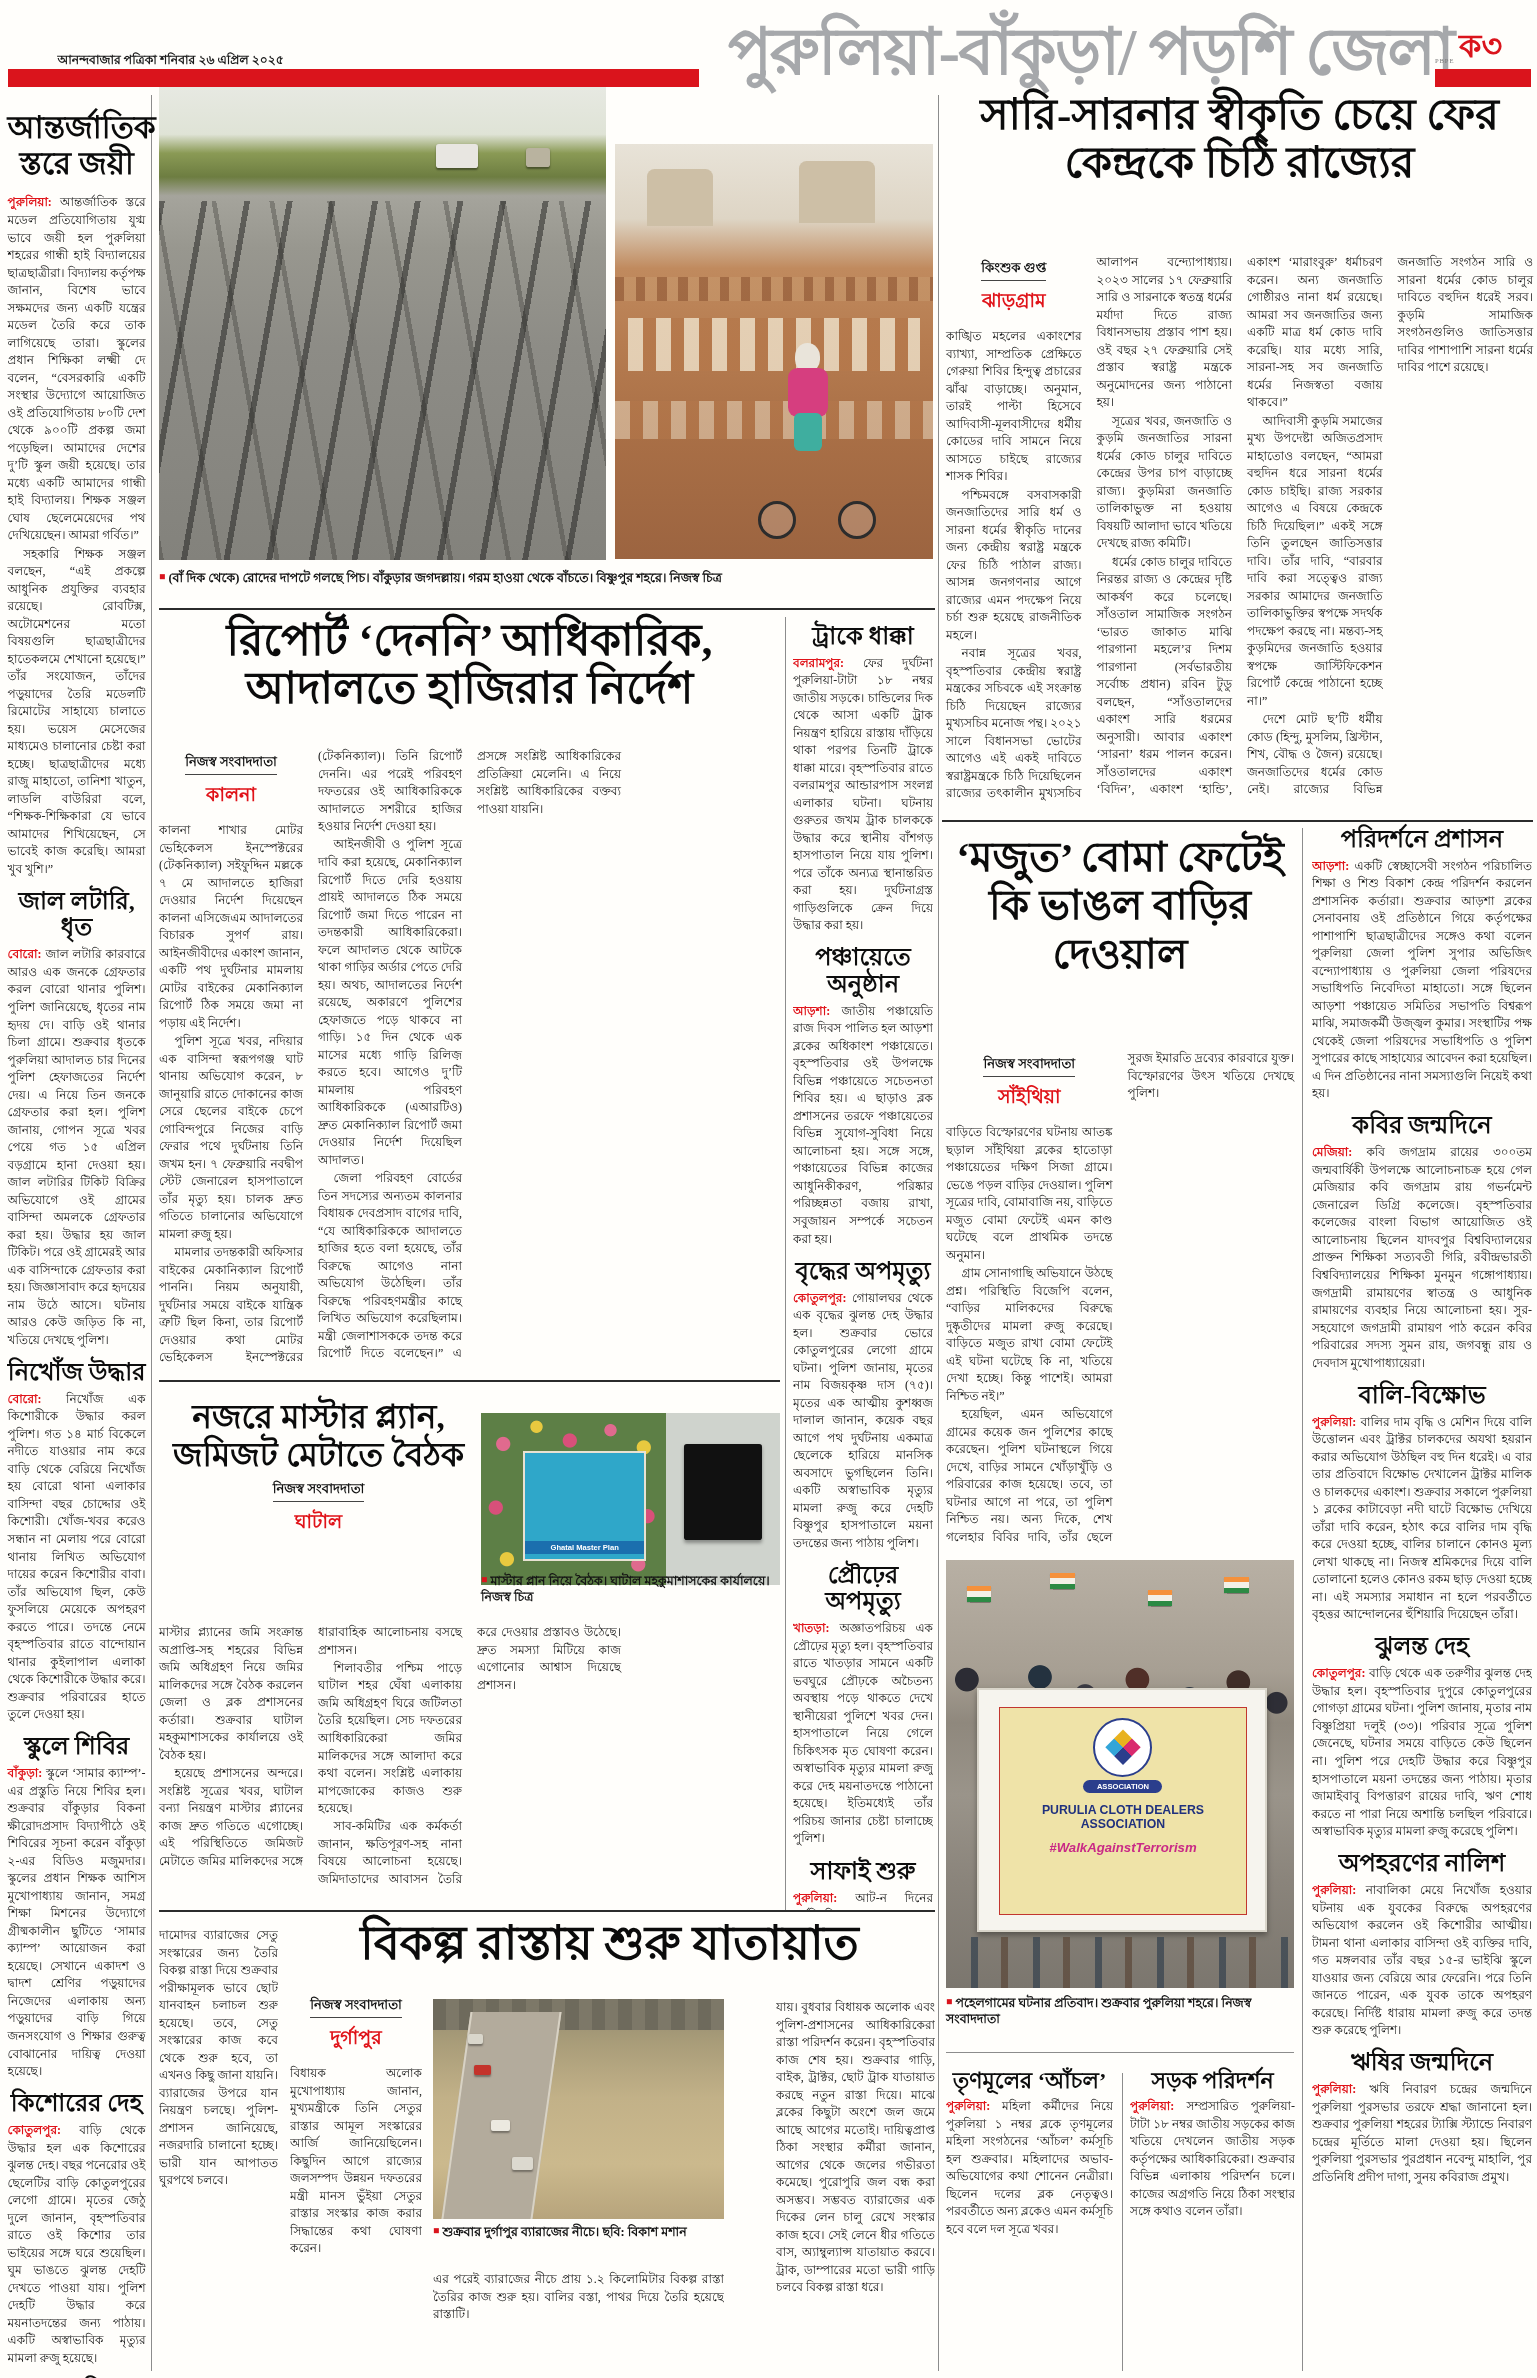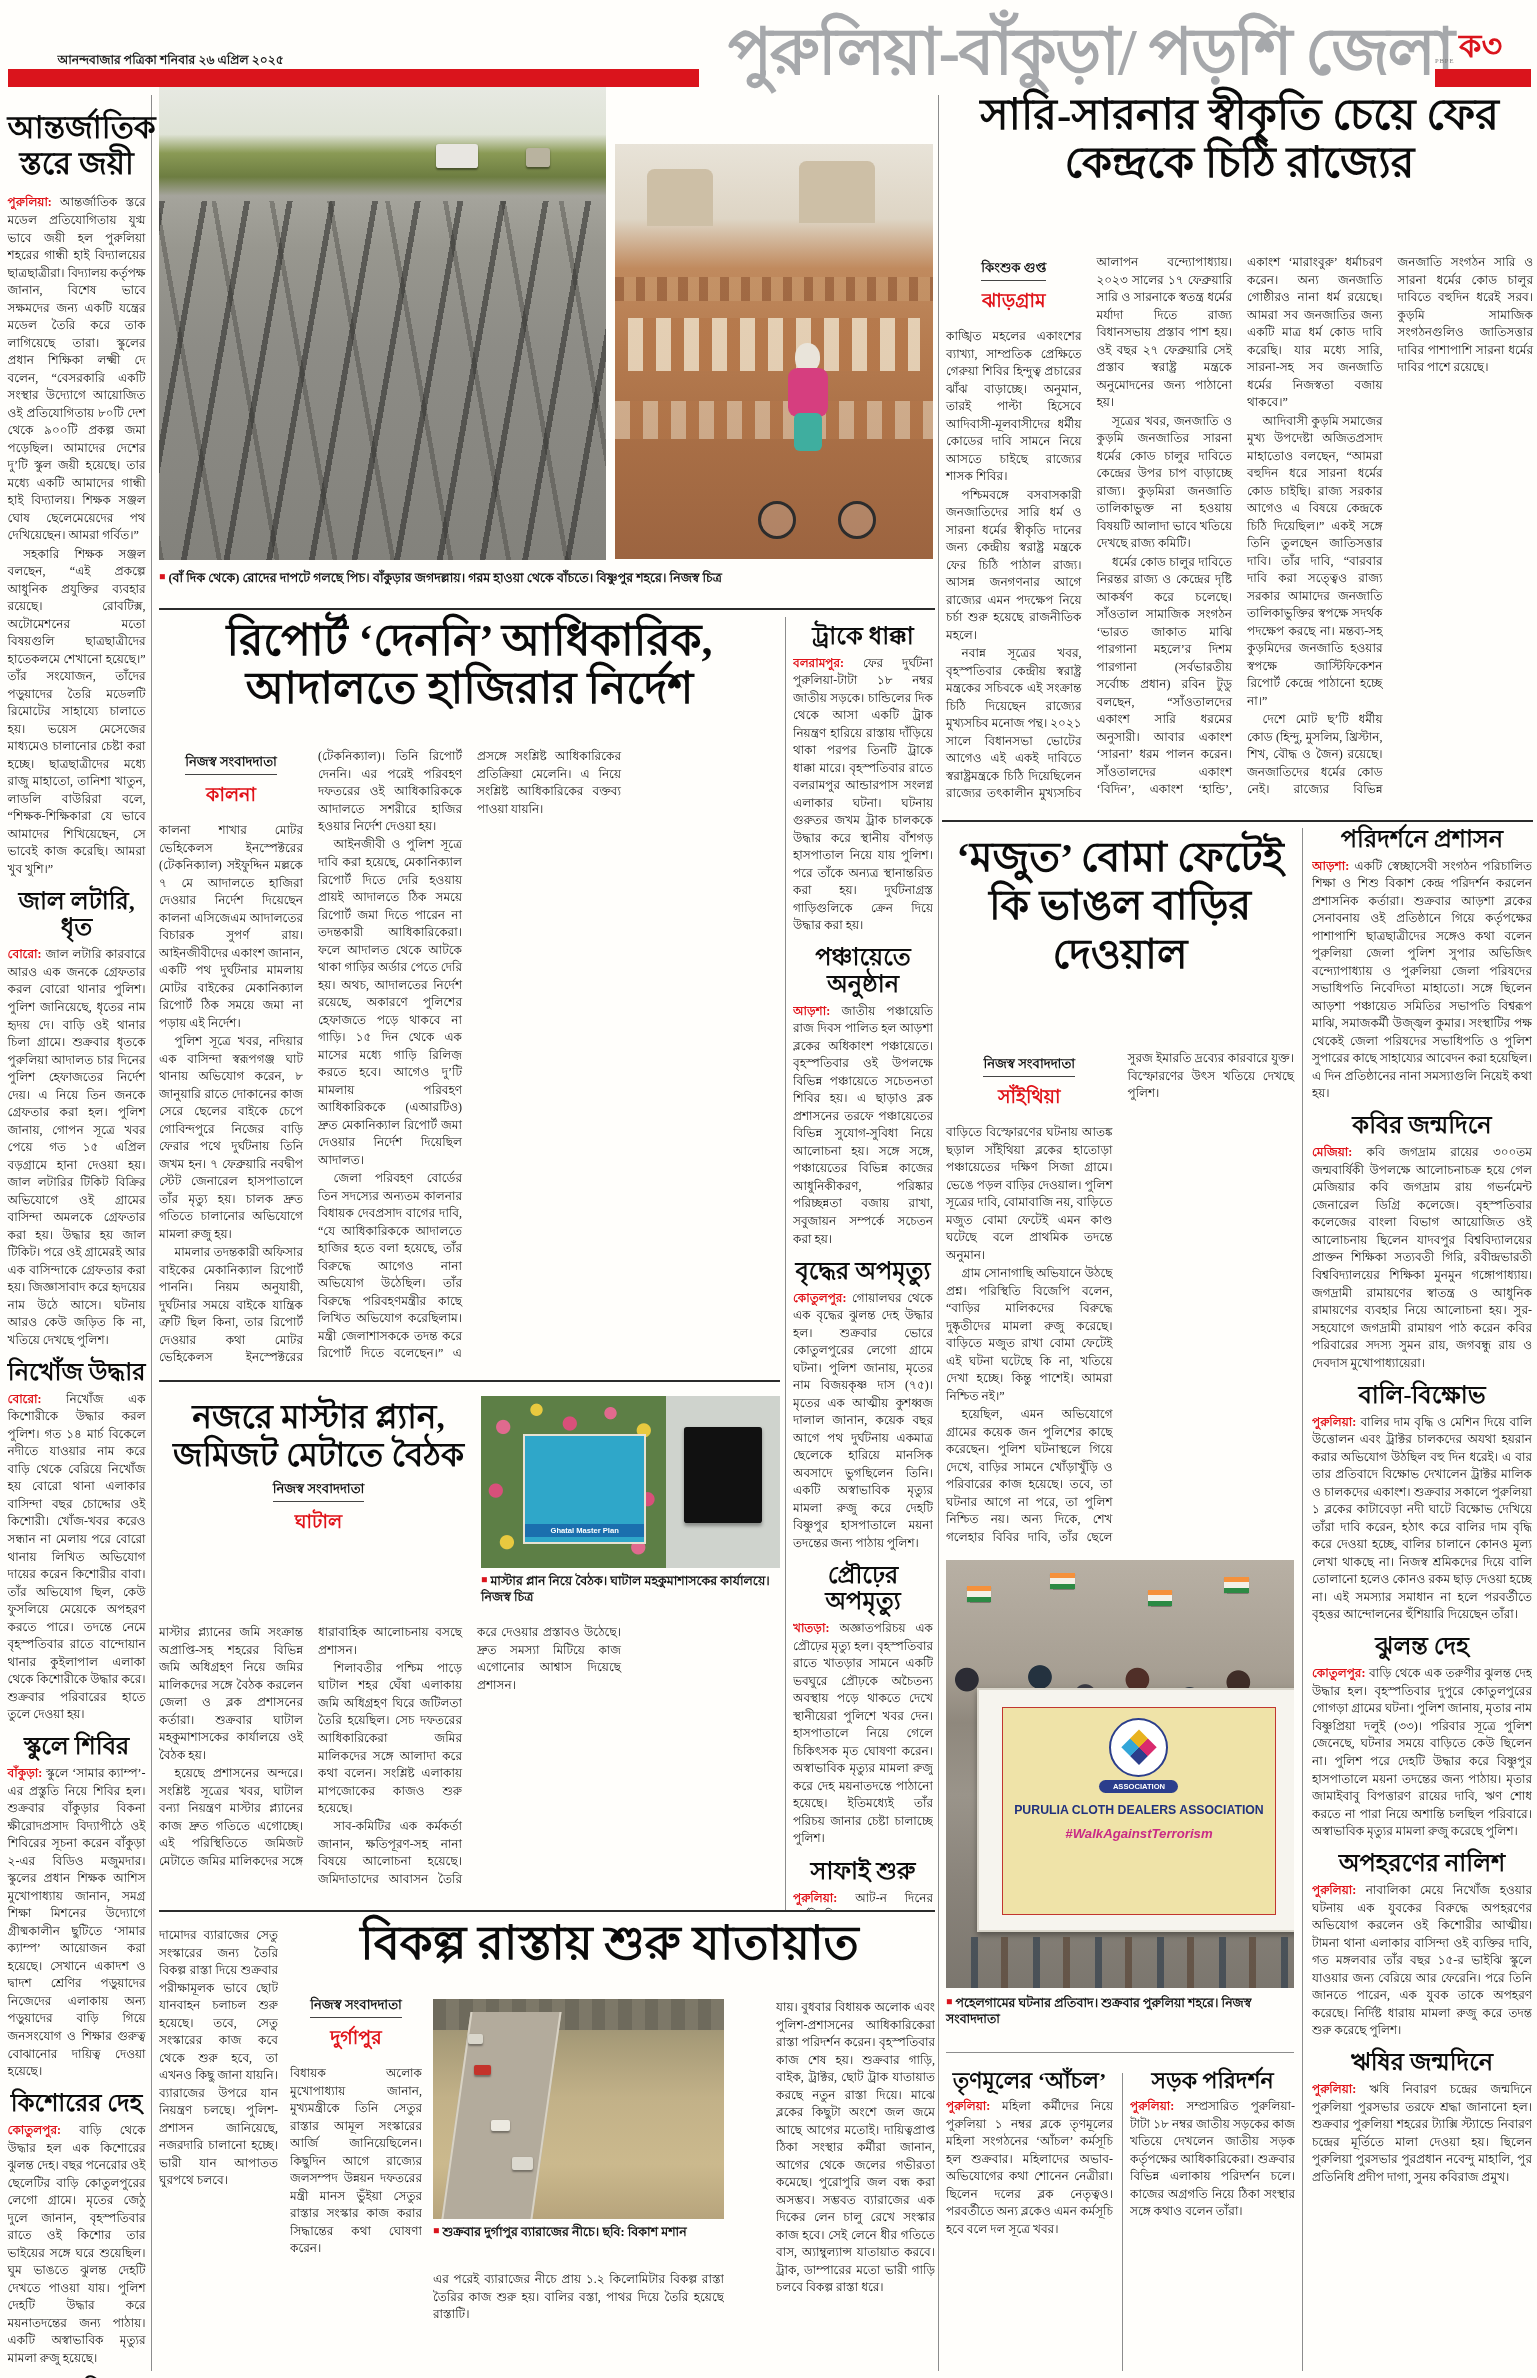--- a/index.html
+++ b/index.html
@@ -44,21 +44,21 @@
   .dome{position:absolute;background:#cdbfa6;border-radius:7.6px 7.6px 0 0;}
   .t-band{position:absolute;left:0;width:100%;height:24.6px;
     background:repeating-linear-gradient(90deg,#8a5332 0 9.5px,#c89a6e 9.5px 21px);opacity:.55;}
   .niche{position:absolute;background:repeating-linear-gradient(90deg,#efe3cc 0 15px,#b5784b 15px 28px);opacity:.8;}
   .rider{position:absolute;width:55px;height:114px;}
   .rider .head{position:absolute;left:15px;top:0;width:24.6px;height:28px;background:#e9e4da;border-radius:50% 50% 40% 40%;}
   .rider .torso{position:absolute;left:7.6px;top:24.6px;width:40px;height:49px;background:#d63e7f;border-radius:9.5px;}
   .rider .legs{position:absolute;left:13.2px;top:70px;width:28px;height:38px;background:#3fae9f;border-radius:5.7px;}
   .wheel{position:absolute;width:32px;height:32px;border:3.8px solid #2c2c2c;border-radius:50%;background:rgba(250,250,250,.2);}
   
-  .ph-meet{background:#cfd3cd;}
+  .ph-meet{background:#cfd3cd;margin-top:17px;}
   .flowers{position:absolute;left:0;top:0;width:62%;height:100%;
     background:
       radial-gradient(circle at 12% 18%,#e06a8e 0 6.6px,transparent 7.6px),
       radial-gradient(circle at 30% 8%,#e8c93f 0 5.7px,transparent 6.6px),
       radial-gradient(circle at 48% 16%,#d8507a 0 6.6px,transparent 7.6px),
       radial-gradient(circle at 70% 10%,#e06a8e 0 5.7px,transparent 6.6px),
       radial-gradient(circle at 88% 20%,#e8c93f 0 6.6px,transparent 7.6px),
       radial-gradient(circle at 8% 55%,#d8507a 0 6.6px,transparent 7.6px),
       radial-gradient(circle at 14% 85%,#e8c93f 0 6.6px,transparent 7.6px),
       radial-gradient(circle at 90% 60%,#d8507a 0 6.6px,transparent 7.6px),
@@ -80,21 +80,21 @@
     background:
       radial-gradient(circle at 6% 40%,#2c2c34 0 11.4px,transparent 12.3px),
       radial-gradient(circle at 16% 55%,#5a3b31 0 10.4px,transparent 11.4px),
       radial-gradient(circle at 27% 38%,#24323f 0 11.4px,transparent 12.3px),
       radial-gradient(circle at 40% 52%,#3b3b43 0 10.4px,transparent 11.4px),
       radial-gradient(circle at 55% 40%,#502f28 0 11.4px,transparent 12.3px),
       radial-gradient(circle at 70% 55%,#2c3742 0 11.4px,transparent 12.3px),
       radial-gradient(circle at 84% 42%,#3f2d28 0 11.4px,transparent 12.3px),
       radial-gradient(circle at 95% 58%,#2e2e36 0 10.4px,transparent 11.4px);}
   .flag{position:absolute;width:24.6px;height:16px;background:linear-gradient(180deg,#f5913c 33%,#f3f0e8 33% 66%,#2c8a44 66%);box-shadow:0 0.9px 0.9px rgba(0,0,0,.3);}
-  .banner{position:absolute;background:#f6f4ee;border:2.8px solid #d9d5ca;box-shadow:0 2.8px 5.7px rgba(0,0,0,.35);padding-left:32px;}
+  .banner{position:absolute;background:#f6f4ee;border:2.8px solid #d9d5ca;box-shadow:0 2.8px 5.7px rgba(0,0,0,.35);}
   .banner-inner{position:absolute;left:7%;top:7%;width:86%;height:86%;background:#efe3a8;border:1.9px solid #c2362f;}
   .logo-circle{width:55px;height:55px;margin:9.5px auto 3.8px auto;border-radius:50%;background:#fff;border:2.8px solid #2b3e8c;position:relative;}
   .logo-circle:before{content:"";position:absolute;left:50%;top:50%;width:24.6px;height:24.6px;transform:translate(-50%,-50%) rotate(45deg);
     background:conic-gradient(#d92a6e 0 90deg,#2b3e8c 90deg 180deg,#32a5d8 180deg 270deg,#e8b21f 270deg);}
   .logo-ribbon{width:79px;margin:0 auto;background:#2b3e8c;color:#fff;font-family:"Liberation Sans",sans-serif;
     font-size:7.6px;font-weight:bold;text-align:center;border-radius:7.6px;padding:1.9px 0;}
   .banner-line1{margin-top:9.5px;text-align:center;font-family:"Liberation Sans",sans-serif;font-weight:bold;color:#20317e;font-size:12.3px;}
   .banner-line2{margin-top:9.5px;text-align:center;font-family:"Liberation Sans",sans-serif;font-weight:bold;font-style:italic;color:#c92a86;font-size:13.2px;}
   .legs-row{position:absolute;left:0;bottom:0;width:100%;height:12%;
     background:repeating-linear-gradient(90deg,transparent 0 24.6px,#33404d 24.6px 32px,transparent 32px 55px,#5a4637 55px 62px);opacity:.7;}

